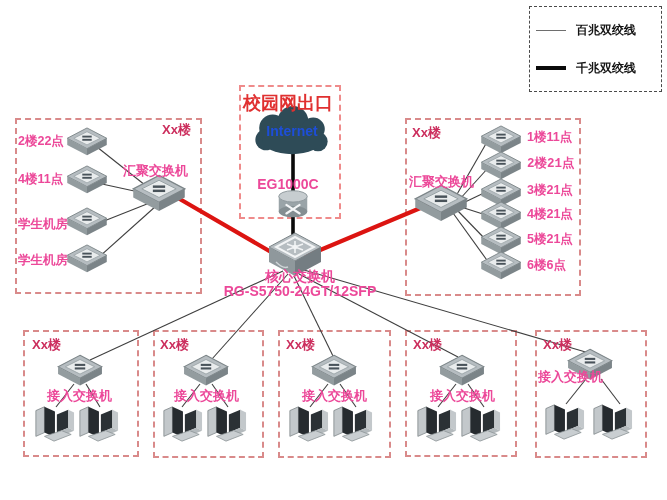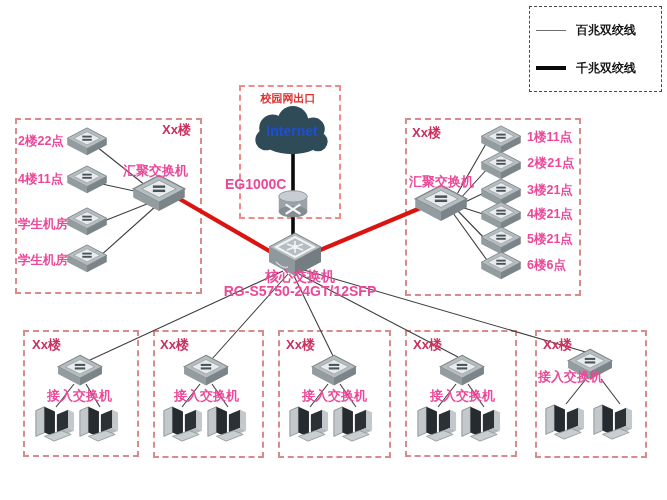--- a/index.html
+++ b/index.html
@@ -26,21 +26,21 @@
   }
   .legend-row{display:flex;align-items:center;gap:10px;}
   .legend-sample{width:30px;flex:none;}
   .sample-thin{height:1px;background:#6e6e6e;}
   .sample-thick{height:4px;background:#0a0a0a;}
   .sample-fiber{height:5px;background:#dc1411;}
   .legend-label{font-size:12px;font-weight:bold;color:#141414;}
   .bldg-lbl{color:#cc2f5e;font-size:13px;}
   .node-lbl{font-size:12.5px;}
   .sw-lbl{font-size:13px;}
-  .exit-lbl{color:#e03030;font-size:11px;}
+  .exit-lbl{color:#e03030;font-size:18px;}
   .cloud-text{
     position:absolute;left:247px;top:123px;width:90px;text-align:center;z-index:3;
     color:#1d4ed8;font-size:14px;font-weight:bold;
   }
   .core-lbl{font-size:14px;text-align:center;}
   .defs-holder{position:absolute;width:0;height:0;overflow:hidden;}
 </style>
 </head>
 <body>
 
@@ -150,21 +150,21 @@
       <span class="legend-label">千兆双绞线</span>
     </div>
   </div>
 
   <div class="dashed-box exit-box" style="left:239px;top:85px;width:98px;height:130px;"></div>
   <div class="lbl exit-lbl" style="left:239px;top:91px;width:98px;text-align:center;">校园网出口</div>
   <svg class="icon" style="left:247px;top:104px;" width="90" height="54">
       <use href="#sym-cloud"></use>
     </svg>
   <div class="cloud-text">Internet</div>
-  <div class="lbl" style="left:225px;top:176px;width:98px;text-align:left;font-size:14px;">EG1000C</div>
+  <div class="lbl" style="left:239px;top:176px;width:98px;text-align:center;font-size:14px;">EG1000C</div>
   <svg class="icon" style="left:274px;top:189px;" width="38" height="30">
       <use href="#sym-router"></use>
     </svg>
 
   <svg class="icon" style="left:265px;top:231px;" width="60" height="50">
       <use href="#sym-core"></use>
     </svg>
   <div class="lbl core-lbl" style="left:230px;top:268px;width:140px;">核心交换机</div>
   <div class="lbl core-lbl" style="left:205px;top:283px;width:190px;">RG-S5750-24GT/12SFP</div>
 

